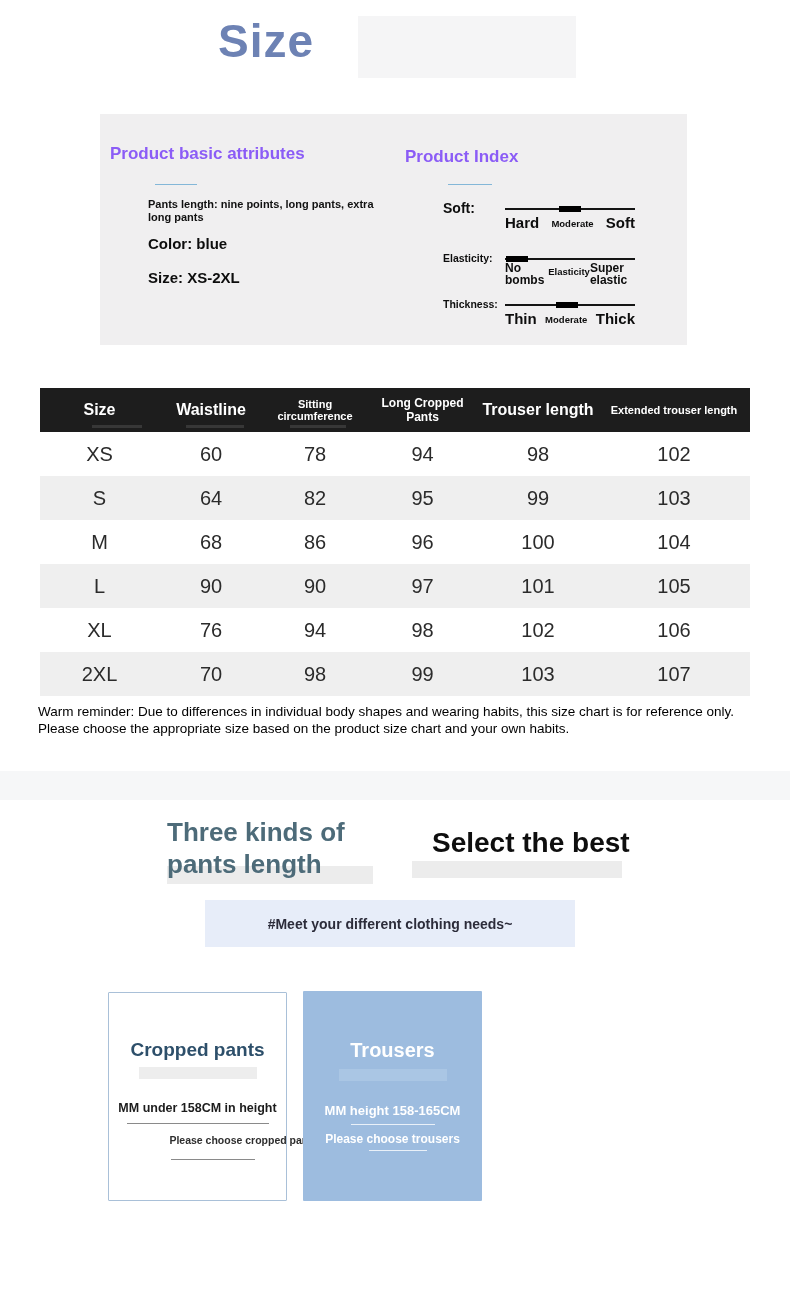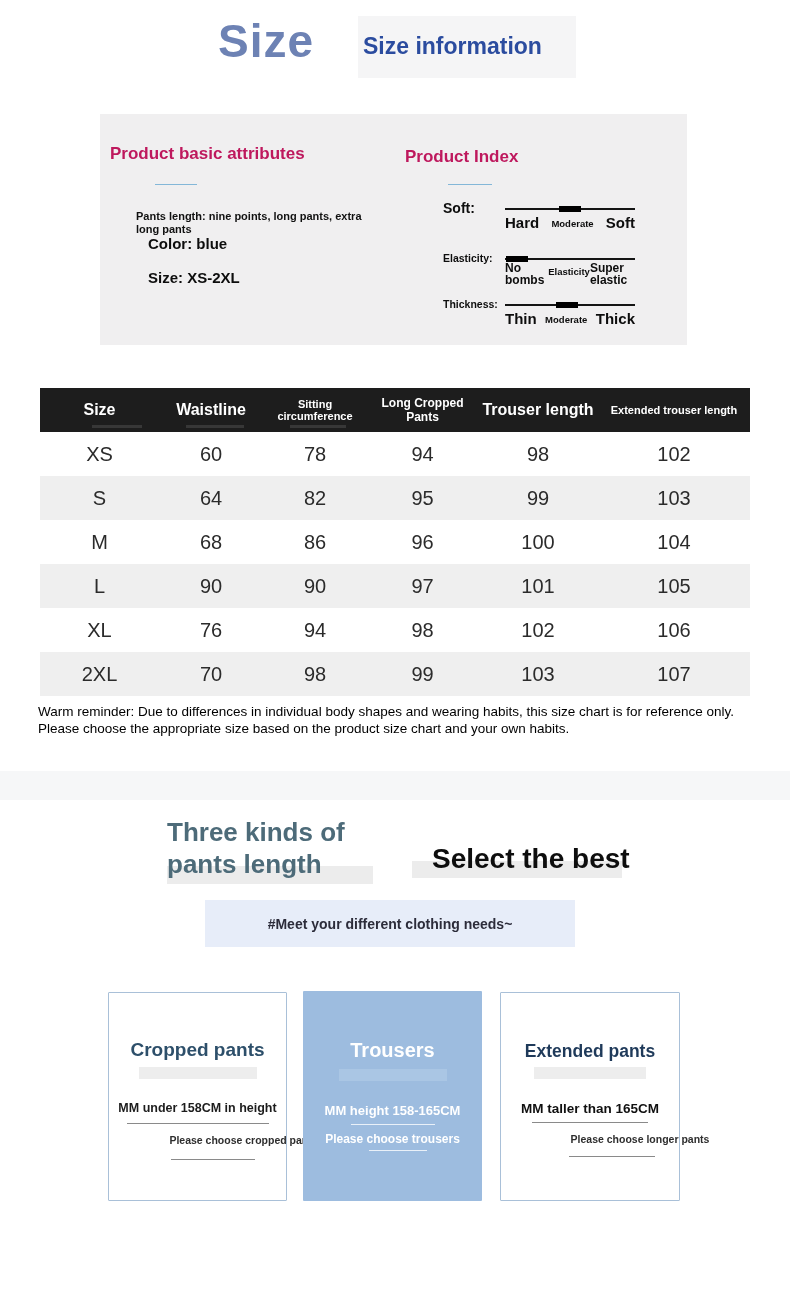--- a/index.html
+++ b/index.html
@@ -8,28 +8,28 @@
 
   
   .big-title{position:absolute;left:218px;top:14px;font-size:46px;font-weight:600;
              color:#6d82b4;letter-spacing:1px;}
   .ghost{position:absolute;background:#f5f5f6;}
   .ghost-subtitle{left:358px;top:16px;width:218px;height:62px;}
   .sub-title{position:absolute;left:363px;top:33px;font-size:23px;font-weight:700;color:#2b4c9f;}
 
   
   .panel{position:absolute;left:100px;top:114px;width:587px;height:231px;background:#f0eff0;}
-  .panel-heading{position:absolute;font-size:17px;font-weight:700;color:#be185d;}
+  .panel-heading{position:absolute;font-size:17px;font-weight:700;color:#8b5cf6;}
   .ph-left{left:10px;top:30px;}
   .ph-right{left:305px;top:33px;}
   .blue-underline{position:absolute;height:1px;background:#84b7d8;}
   .ul-left{left:55px;top:70px;width:42px;}
   .ul-right{left:348px;top:70px;width:44px;}
-  .attr-para{position:absolute;left:36px;top:84px;width:240px;font-size:11px;font-weight:700;
-             line-height:12.5px;color:#111;margin-top:12px;}
+  .attr-para{position:absolute;left:48px;top:84px;width:240px;font-size:11px;font-weight:700;
+             line-height:12.5px;color:#111;}
   .attr-color{position:absolute;left:48px;top:121px;font-size:15px;font-weight:700;color:#0d0d0d;}
   .attr-size{position:absolute;left:48px;top:155px;font-size:15px;font-weight:700;color:#0d0d0d;}
 
   .scale-row{position:absolute;left:343px;width:200px;height:44px;}
   .sr-0{top:86px;} .sr-1{top:136px;} .sr-2{top:182px;}
   .scale-label{position:absolute;left:0;top:2px;font-weight:700;color:#0d0d0d;}
   .sr-0 .scale-label{font-size:14px;top:0;}
   .sr-1 .scale-label,.sr-2 .scale-label{font-size:10.5px;}
   .scale-track{position:absolute;left:62px;top:8px;width:130px;height:2px;background:#141414;}
   .scale-marker{position:absolute;top:-2px;width:22px;height:6px;background:#000;}
@@ -64,21 +64,21 @@
             font-weight:400;line-height:17px;color:#000;}
 
   
   .band{position:absolute;left:0;top:771px;width:790px;height:29px;background:#f6f7f8;}
 
   
   .ghost-h-left{left:167px;top:866px;width:206px;height:18px;background:#ececec;}
   .ghost-h-right{left:412px;top:861px;width:210px;height:17px;background:#ececec;}
   .h-left{position:absolute;left:167px;top:816px;width:210px;font-size:26px;font-weight:700;
           line-height:32px;color:#4d6b79;}
-  .h-right{position:absolute;left:432px;top:827px;font-size:28px;font-weight:700;color:#0e0e0e;margin-top:16px;}
+  .h-right{position:absolute;left:432px;top:827px;font-size:28px;font-weight:700;color:#0e0e0e;}
   .banner{position:absolute;left:205px;top:900px;width:370px;height:47px;background:#e7edf9;
           border-radius:0;display:flex;align-items:center;justify-content:center;
           font-size:14px;font-weight:700;color:#2c2c3a;}
 
   
   .card{position:absolute;top:992px;height:207px;border-radius:1px;}
   .card-outline{background:#ffffff;border:1.5px solid #a9c0d8;}
   .card-filled{background:#9dbcdf;border:none;height:210px;top:991px;}
   .card-1{left:108px;width:177px;}
   .card-2{left:303px;width:179px;}
@@ -108,21 +108,20 @@
   .card-2 .note-line{top:159px;left:66px;width:58px;background:#e9f0f8;}
   .card-3 .note-line{top:163px;left:68px;width:86px;background:#8a8a8a;}
 </style>
 </head>
 <body>
 
 <div class="page">
 
   <div class="big-title">Size</div>
   <div class="ghost ghost-subtitle"></div>
-  <div class="sub-title">Size information</div>
 
   <div class="panel">
     <div class="panel-heading ph-left">Product basic attributes</div>
     <div class="blue-underline ul-left"></div>
     <div class="attr-para">Pants length: nine points, long pants, extra long pants</div>
     <div class="attr-color">Color: blue</div>
     <div class="attr-size">Size: XS-2XL</div>
 
     <div class="panel-heading ph-right">Product Index</div>
     <div class="blue-underline ul-right"></div>
@@ -254,22 +253,14 @@
 
   <div class="card card-filled card-2">
     <div class="card-title">Trousers</div>
     <div class="title-ghost"></div>
     <div class="card-sub">MM height 158-165CM</div>
     <div class="sub-line"></div>
     <div class="card-note">Please choose trousers</div>
     <div class="note-line"></div>
   </div>
 
-  <div class="card card-outline card-3">
-    <div class="card-title">Extended pants</div>
-    <div class="title-ghost"></div>
-    <div class="card-sub">MM taller than 165CM</div>
-    <div class="sub-line"></div>
-    <div class="card-note" style="padding:0 50px;">Please choose longer pants</div>
-    <div class="note-line"></div>
-  </div>
 
 </div>
 
 </body></html>

